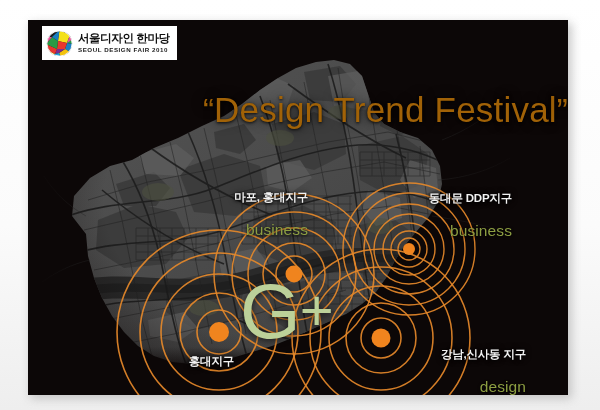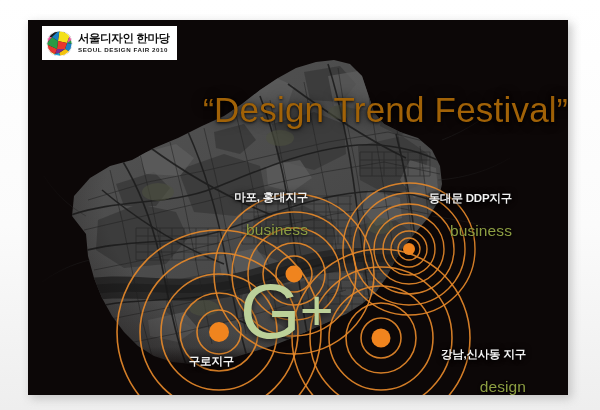--- a/index.html
+++ b/index.html
@@ -414,21 +414,21 @@
       <span class="kr">마포, 홍대지구</span>
       <span class="en">business</span>
     </div>
 
     <div class="label l-citizen">
       <span class="kr">동대문 DDP지구</span>
       <span class="en">business</span>
     </div>
 
     <div class="label l-tech">
-      <span class="kr">구로지구</span>
+      <span class="kr">홍대지구</span>
     </div>
 
     <div class="label l-trend">
       <span class="kr">강남,신사동 지구</span>
       <span class="en">design</span>
     </div>
 
   </div>
 </div>
 

